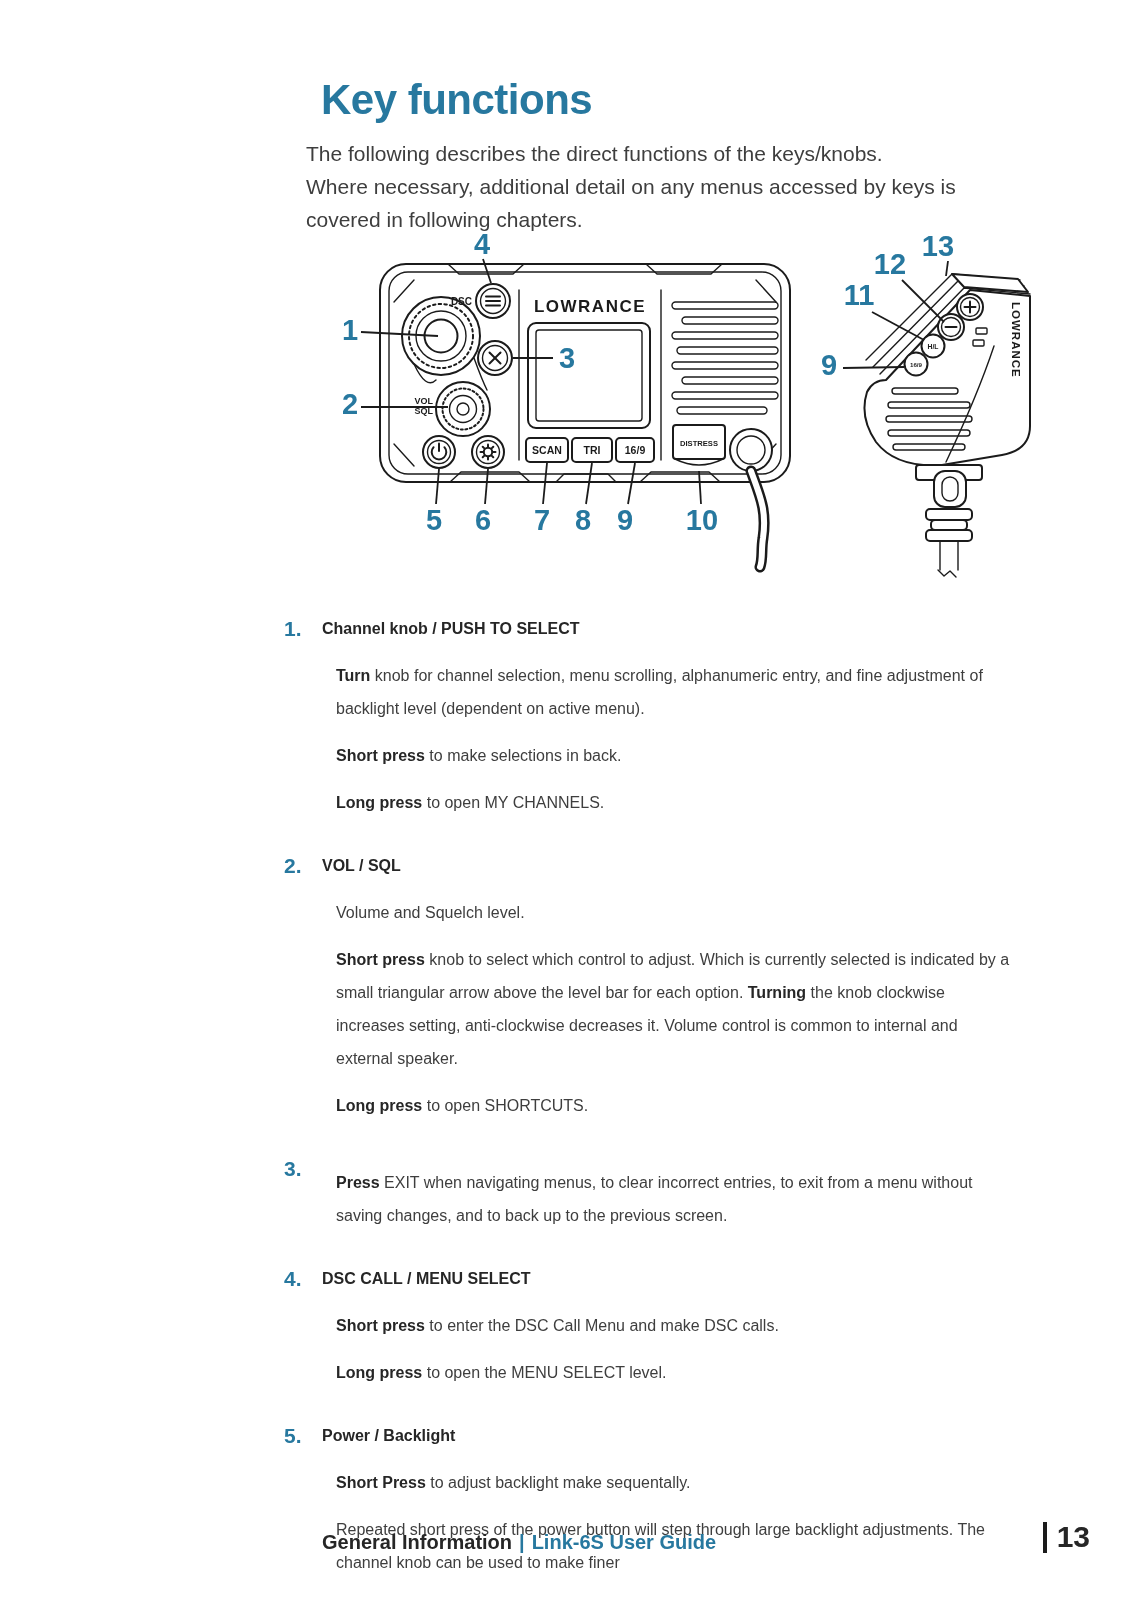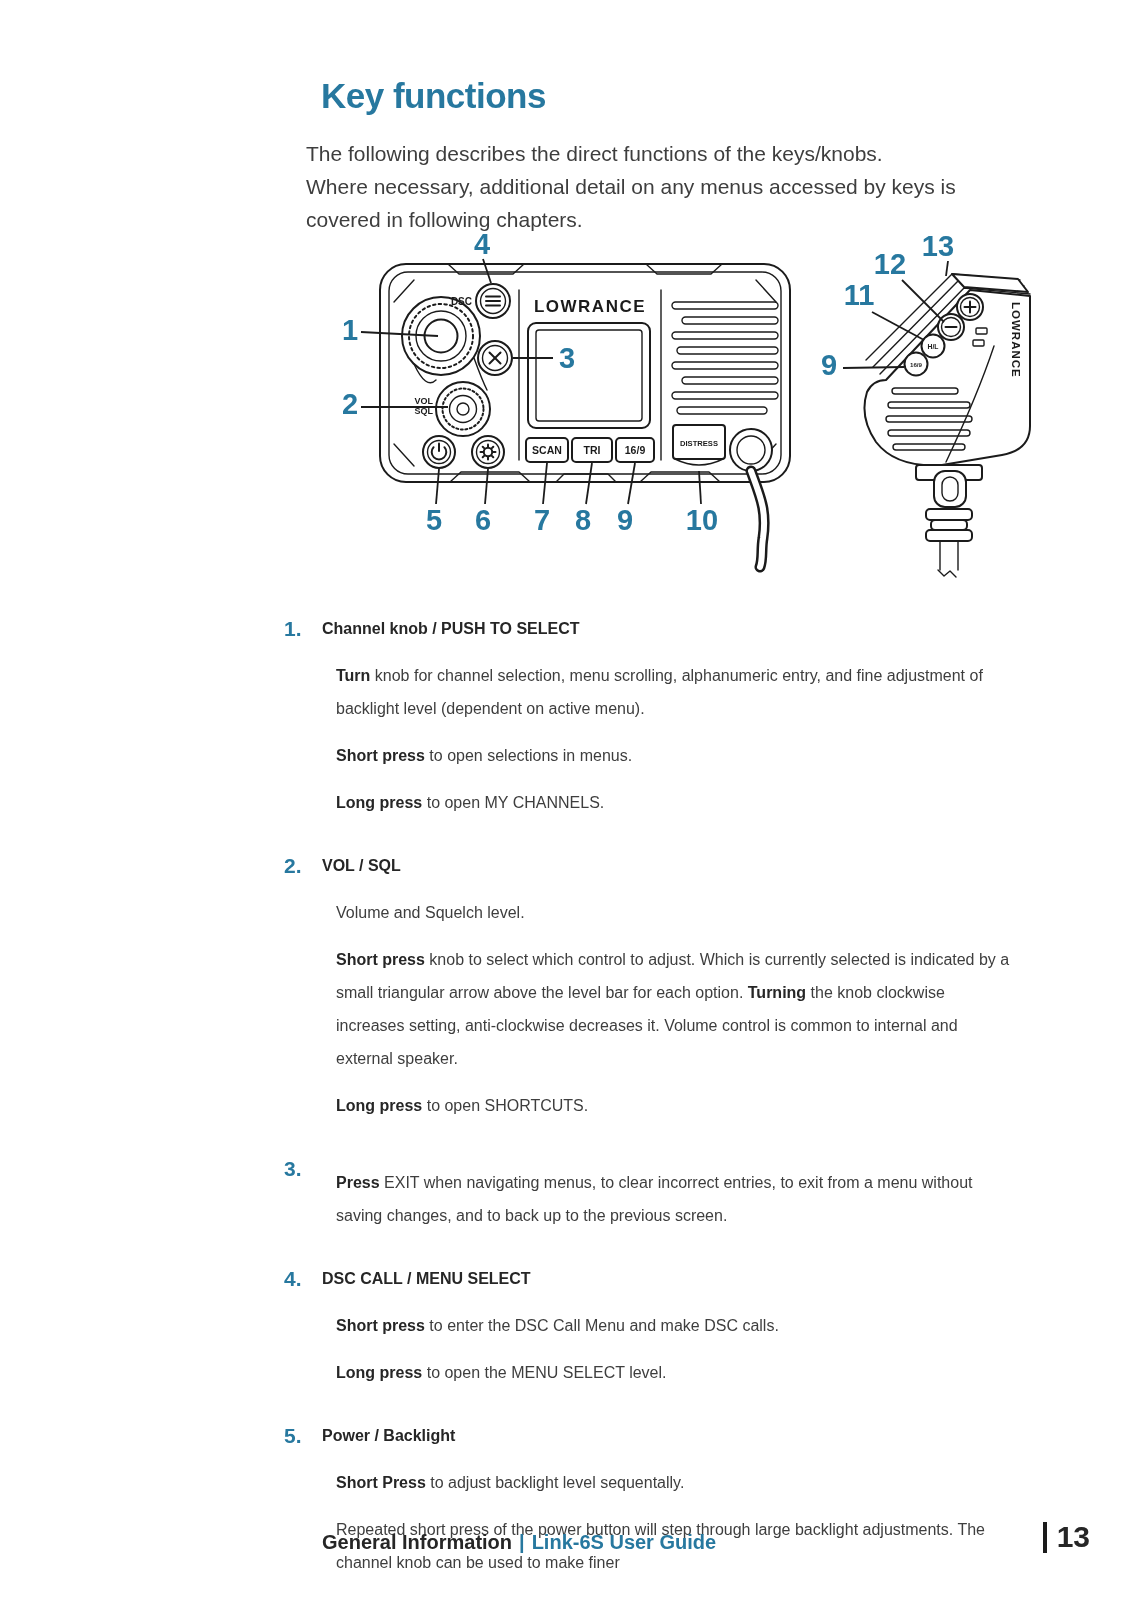--- a/index.html
+++ b/index.html
@@ -5,21 +5,21 @@
   :root { --accent:#27789f; --ink:#1b1b1b; --body:#3e3e3e; --dark:#262626; }
   * { box-sizing:border-box; }
   html,body { margin:0; padding:0; }
   body {
     width:1128px; height:1600px; position:relative; overflow:hidden;
     background:#ffffff; color:var(--body);
     font-family:"Liberation Sans", sans-serif;
   }
   .title {
     position:absolute; left:321px; top:76px; margin:0;
-    font-size:35px; font-weight:700; color:var(--accent); letter-spacing:-0.5px;
+    font-size:42px; font-weight:700; color:var(--accent); letter-spacing:-0.5px;
   }
   .intro {
     position:absolute; left:306px; top:137px; width:730px;
     font-size:21px; line-height:33px; color:var(--body);
   }
   .diagram { position:absolute; left:330px; top:228px; width:710px; height:374px; }
   .diagram svg { display:block; width:710px; height:374px; }
   svg text { font-family:"Liberation Sans", sans-serif; }
   .co { font-size:29px; font-weight:700; fill:var(--accent); text-anchor:middle; }
   .lbl { font-weight:700; fill:var(--ink); }
@@ -278,21 +278,21 @@
   </g>
 </svg>
 </div>
 
 <div class="list">
     <div class="item">
       <span class="num">1.</span>
       <div class="ibody">
         <div class="ihead">Channel knob / PUSH TO SELECT</div>
         <p><b>Turn</b><span> knob for channel selection, menu scrolling, alphanumeric entry, and fine adjustment of backlight level (dependent on active menu).</span></p>
-        <p><b>Short press</b><span> to open selections in menus.</span></p>
+        <p><b>Short press</b><span> to make selections in back.</span></p>
         <p><b>Long press</b><span> to open MY CHANNELS.</span></p>
       </div>
     </div>
     <div class="item">
       <span class="num">2.</span>
       <div class="ibody">
         <div class="ihead">VOL / SQL</div>
         <p><span>Volume and Squelch level.</span></p>
         <p><b>Short press</b><span> knob to select which control to adjust. Which is currently selected is indicated by a small triangular arrow above the level bar for each option. </span><b>Turning</b><span> the knob clockwise increases setting, anti-clockwise decreases it. Volume control is common to internal and external speaker.</span></p>
         <p><b>Long press</b><span> to open SHORTCUTS.</span></p>
@@ -309,21 +309,21 @@
       <div class="ibody">
         <div class="ihead">DSC CALL / MENU SELECT</div>
         <p><b>Short press</b><span> to enter the DSC Call Menu and make DSC calls.</span></p>
         <p><b>Long press</b><span> to open the MENU SELECT level.</span></p>
       </div>
     </div>
     <div class="item">
       <span class="num">5.</span>
       <div class="ibody">
         <div class="ihead">Power / Backlight</div>
-        <p><b>Short Press</b><span> to adjust backlight level sequentally.</span></p>
+        <p><b>Short Press</b><span> to adjust backlight make sequentally.</span></p>
         <p><span>Repeated short press of the power button will step through large backlight adjustments. The channel knob can be used to make finer</span></p>
       </div>
     </div>
   </div>
 
 <div class="footer">
   <div class="f-left">
     <span>General Information</span><span class="sep">|</span><span class="guide">Link-6S User Guide</span>
   </div>
   <div class="f-right">

